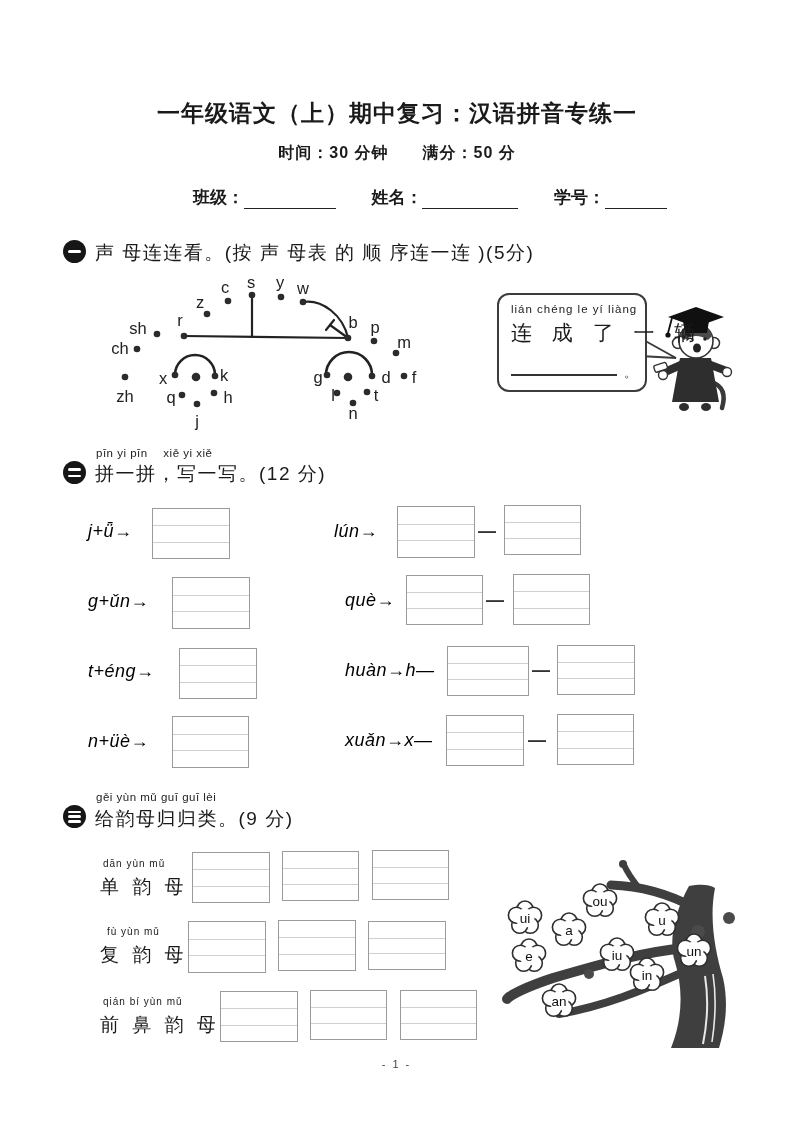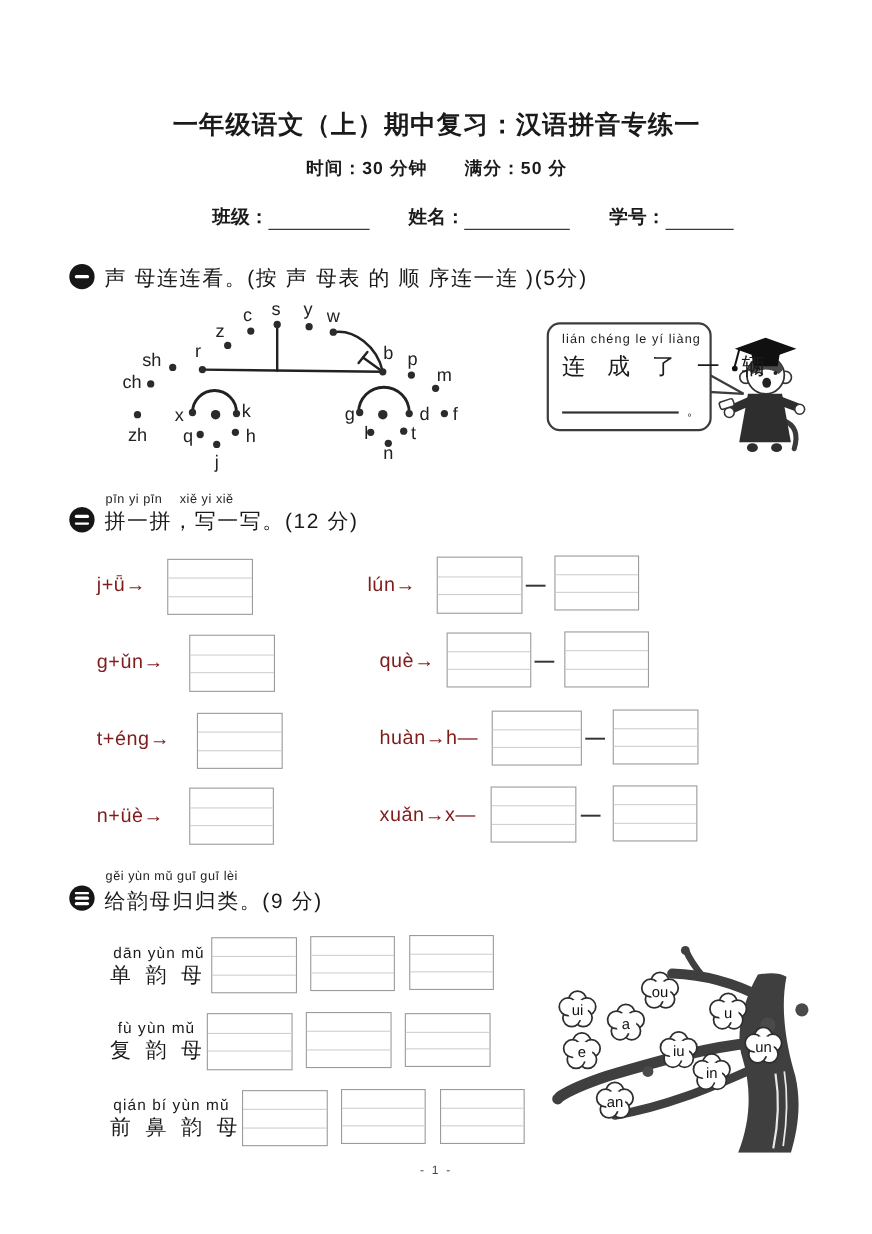--- a/index.html
+++ b/index.html
@@ -25,23 +25,23 @@
     border:2px solid #3c3c3c;border-radius:12px;z-index:2;
   }
   .bubble .bp{position:absolute;left:12px;top:8px;font-size:11.5px;letter-spacing:1px;white-space:nowrap;}
   .bubble .bt{position:absolute;left:12px;top:24px;font-size:21px;font-weight:500;letter-spacing:7px;white-space:nowrap;}
   .bubble .bl{position:absolute;left:12px;bottom:14px;width:106px;border-bottom:2px solid #333;}
   .bubble .bperiod{position:absolute;right:8px;bottom:8px;font-size:13px;}
   .pbox{position:absolute;border:1.3px solid #9b9b9b;background:#fff;}
   .pbox::before,.pbox::after{content:"";position:absolute;left:0;right:0;height:1px;background:#cfcfcf;}
   .pbox::before{top:33.3%;}
   .pbox::after{top:66.6%;}
-  .lbl{position:absolute;font-size:18px;letter-spacing:.5px;white-space:nowrap;color:#7f1d1d;}
+  .lbl{position:absolute;font-size:18px;letter-spacing:.5px;white-space:nowrap;color:#000000;font-style:italic;}
   .dash{position:absolute;font-size:18px;font-weight:bold;color:#333;}
-  .cat-py{position:absolute;font-size:14px;letter-spacing:1px;white-space:nowrap;}
+  .cat-py{position:absolute;font-size:10px;letter-spacing:1px;white-space:nowrap;}
   .cat-lbl{position:absolute;font-size:19px;letter-spacing:4px;white-space:nowrap;}
   .footer{position:absolute;left:50%;transform:translateX(-50%);top:1058px;font-size:11px;letter-spacing:2px;color:#444;}
 </style>
 </head>
 <body>
 
 <div class="page">
 
   <div class="abs ctr title" style="left:397px;top:98px;">一年级语文（上）期中复习：汉语拼音专练一</div>
   <div class="abs ctr meta" style="left:397px;top:143px;">时间：30 分钟　　满分：50 分</div>

